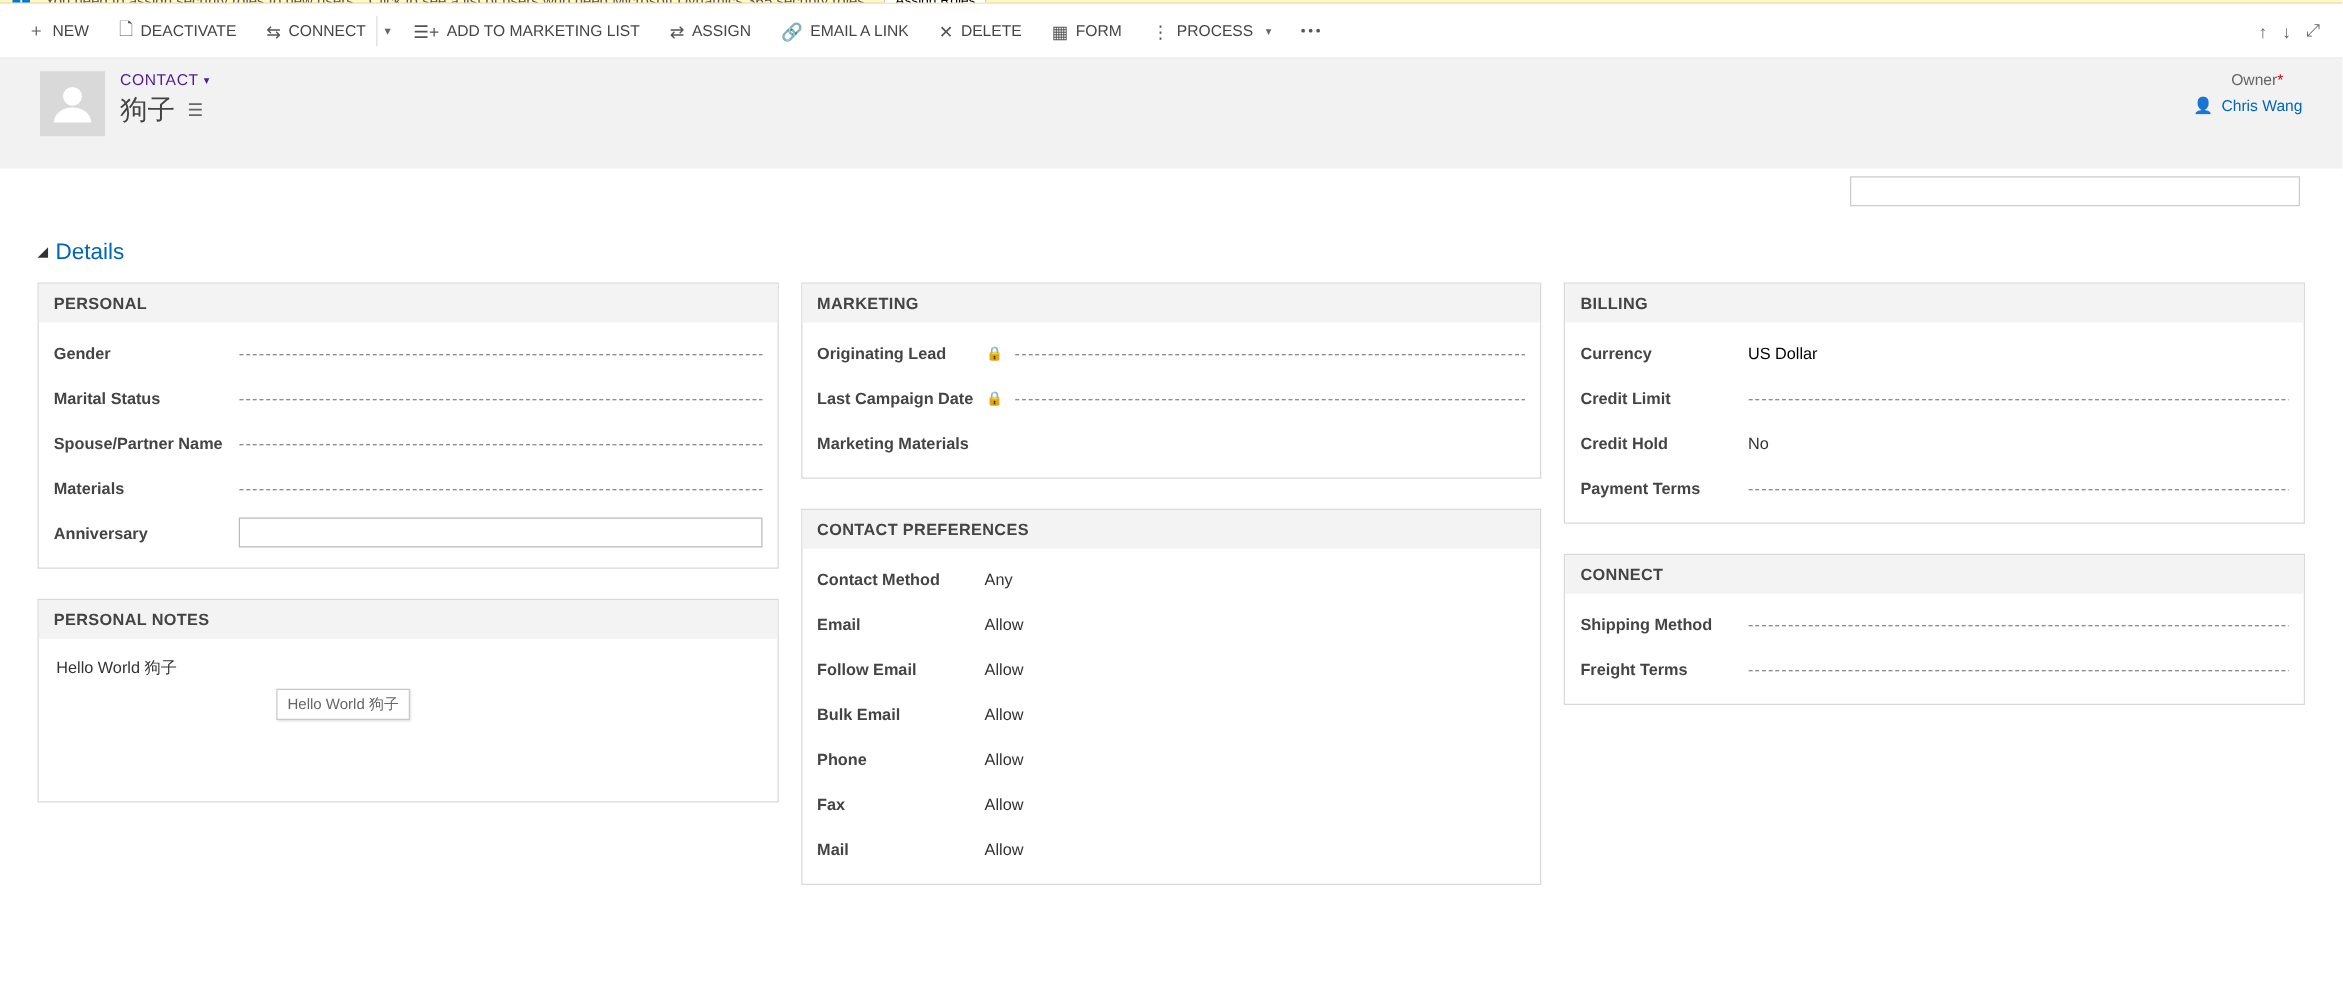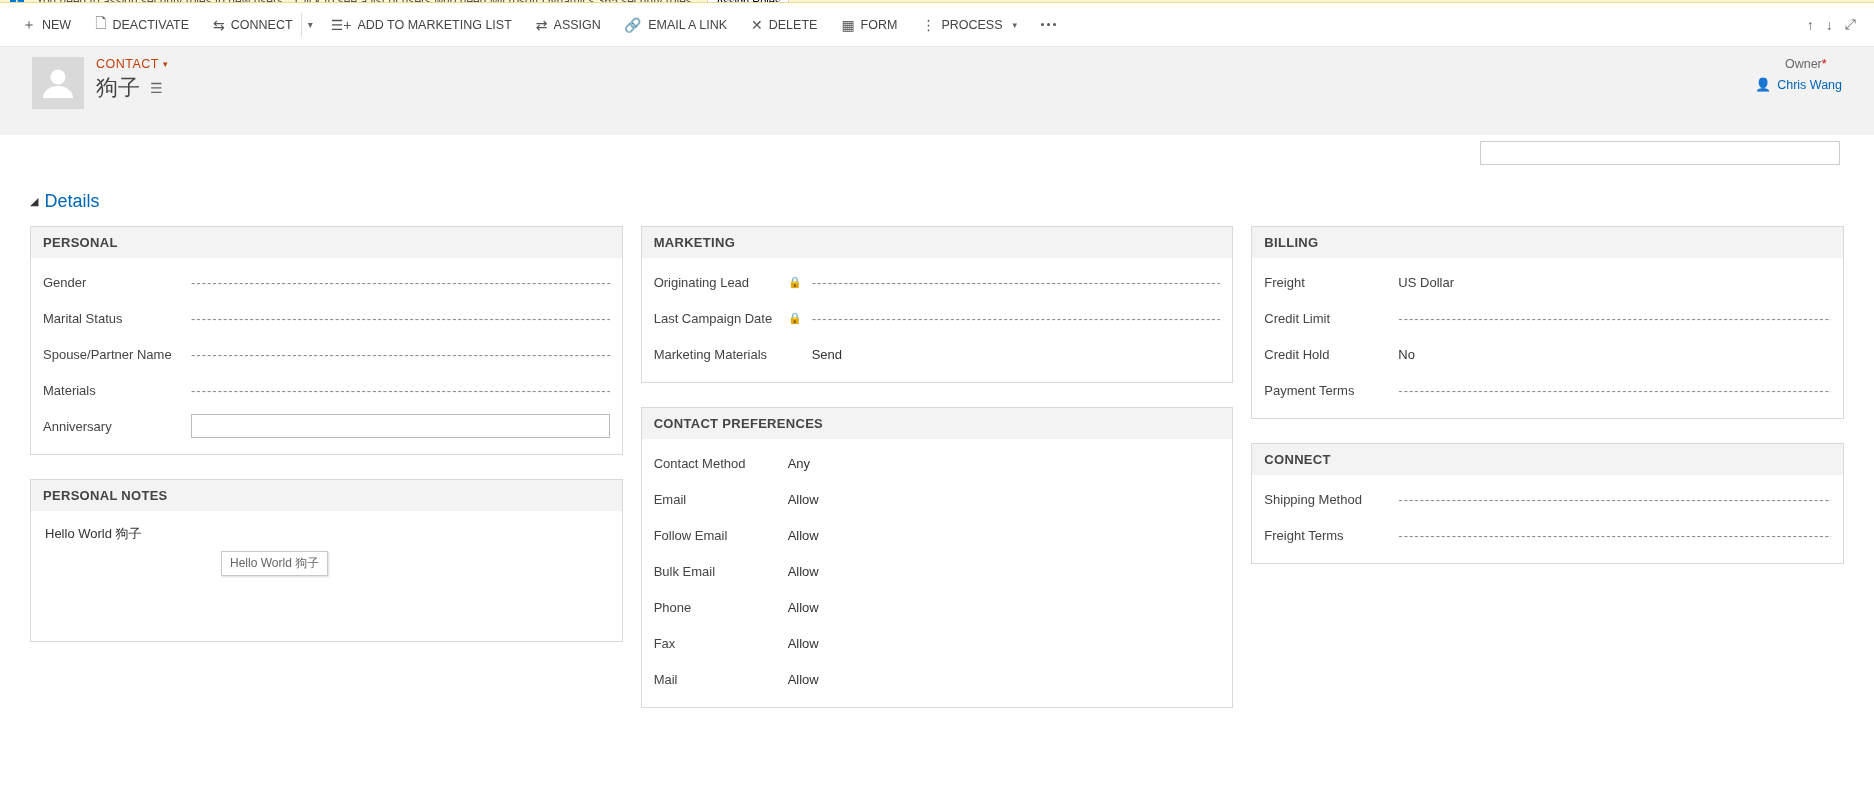--- a/index.html
+++ b/index.html
@@ -17,21 +17,21 @@
   .cmd-split { border-left:1px solid #ddd; padding:0 6px; color:#666; font-size:10px; height:24px; display:flex; align-items:center; margin-left:-4px; }
   .cmd-caret::after { content:"▾"; font-size:9px; margin-left:4px; color:#666; }
   .cmdbar .right { margin-left:auto; display:flex; align-items:center; gap:12px; padding-right:8px; }
   .cmdbar .right .ic { color:#666; font-size:14px; }
 
   
   .headerarea { background:#f2f2f2; display:flex; align-items:flex-start; padding:10px 32px 14px 32px; min-height:88px; }
   .avatar { width:52px; height:52px; background:#d9d9d9; display:flex; align-items:center; justify-content:center; margin-right:12px; }
   .avatar svg { width:36px; height:36px; fill:#fff; }
   .hdr-left { display:flex; flex-direction:column; }
-  .entity-sel { font-size:12.5px; letter-spacing:0.5px; color:#c2410c; display:inline-flex; align-items:center; gap:4px; cursor:pointer; }
+  .entity-sel { font-size:12.5px; letter-spacing:0.5px; color:#4c1d95; display:inline-flex; align-items:center; gap:4px; cursor:pointer; }
   .entity-sel::after { content:"▾"; font-size:9px; }
   .rec-name { font-size:22px; color:#444; display:flex; align-items:center; gap:10px; margin-top:2px;text-align:center; }
   .rec-name .listic { font-size:14px; color:#666; }
   .hdr-right { margin-left:auto; padding-top:0; font-size:12.5px; }
   .owner-lbl { color:#666;margin-left:30px; }
   .owner-lbl .req { color:#c00; }
   .owner-val { display:flex; align-items:center; gap:6px; color:#0066b8; margin-top:6px; }
   .owner-val .ic { color:#888; font-size:13px; }
 
   
@@ -41,26 +41,26 @@
   .section-title .chev { font-size:11px; color:#333; }
 
   .cols { display:flex; gap:18px; margin-top:14px; align-items:flex-start; }
   .col { flex:1; min-width:0; }
 
   .panel { border:1px solid #d9d9d9; margin-bottom:24px; background:#fff; }
   .panel-hd { background:#f3f3f3; padding:8px 12px; font-size:13px; font-weight:600; color:#444; letter-spacing:0.3px; }
   .panel-bd { padding:6px 12px 10px 12px; }
 
   .frow { display:flex; align-items:center; min-height:36px; gap:8px; }
-  .flabel { width:126px; color:#444; font-size:13px; flex-shrink:0; }
+  .flabel { width:126px; color:#444; font-size:13px; flex-shrink:0;font-weight:bold; }
   .wlabel { width:140px; }
   .ficon { width:16px; color:#888; font-size:11px; flex-shrink:0; text-align:center; }
   .fval { flex:1; font-size:13px; color:#333; }
   .fval.dash { color:#888; letter-spacing:1px; white-space:nowrap; overflow:hidden; }
-  .fval.link { color:#404040; }
+  .fval.link { color:#000000; }
   .finput { flex:1; }
   .finput input { width:100%; height:24px; border:1px solid #bbb; padding:0 4px; font-size:13px; }
 
   .notebody { padding:14px 14px 60px 14px; font-size:13px; color:#333; position:relative; min-height:130px; }
   .tooltip { position:absolute; top:40px; left:190px; background:#fff; border:1px solid #c9c9c9; box-shadow:1px 1px 2px rgba(0,0,0,0.15); padding:3px 8px; font-size:12px; color:#666; }
 
   .ellips { display:inline-flex; gap:3px; }
   .ellips span { width:3px; height:3px; border-radius:50%; background:#555; }
 </style>
 </head>
@@ -206,21 +206,20 @@
             <div class="fval dash">------------------------------------------------------------------------------------------------</div>
           </div>
           <div class="frow">
             <div class="flabel">Last Campaign Date</div>
             <div class="ficon">🔒</div>
             <div class="fval dash">------------------------------------------------------------------------------------------------</div>
           </div>
           <div class="frow">
             <div class="flabel">Marketing Materials</div>
             <div class="ficon"></div>
-            <div class="fval">Send</div>
           </div>
         </div>
       </div>
 
       <div class="panel">
         <div class="panel-hd">CONTACT PREFERENCES</div>
         <div class="panel-bd">
           <div class="frow">
             <div class="flabel">Contact Method</div>
             <div class="fval">Any</div>
@@ -251,21 +250,21 @@
           </div>
         </div>
       </div>
     </div>
 
     <div class="col">
       <div class="panel">
         <div class="panel-hd">BILLING</div>
         <div class="panel-bd">
           <div class="frow">
-            <div class="flabel">Freight</div>
+            <div class="flabel">Currency</div>
             <div class="fval link">US Dollar</div>
           </div>
           <div class="frow">
             <div class="flabel">Credit Limit</div>
             <div class="fval dash">------------------------------------------------------------------------------------------------</div>
           </div>
           <div class="frow">
             <div class="flabel">Credit Hold</div>
             <div class="fval">No</div>
           </div>

